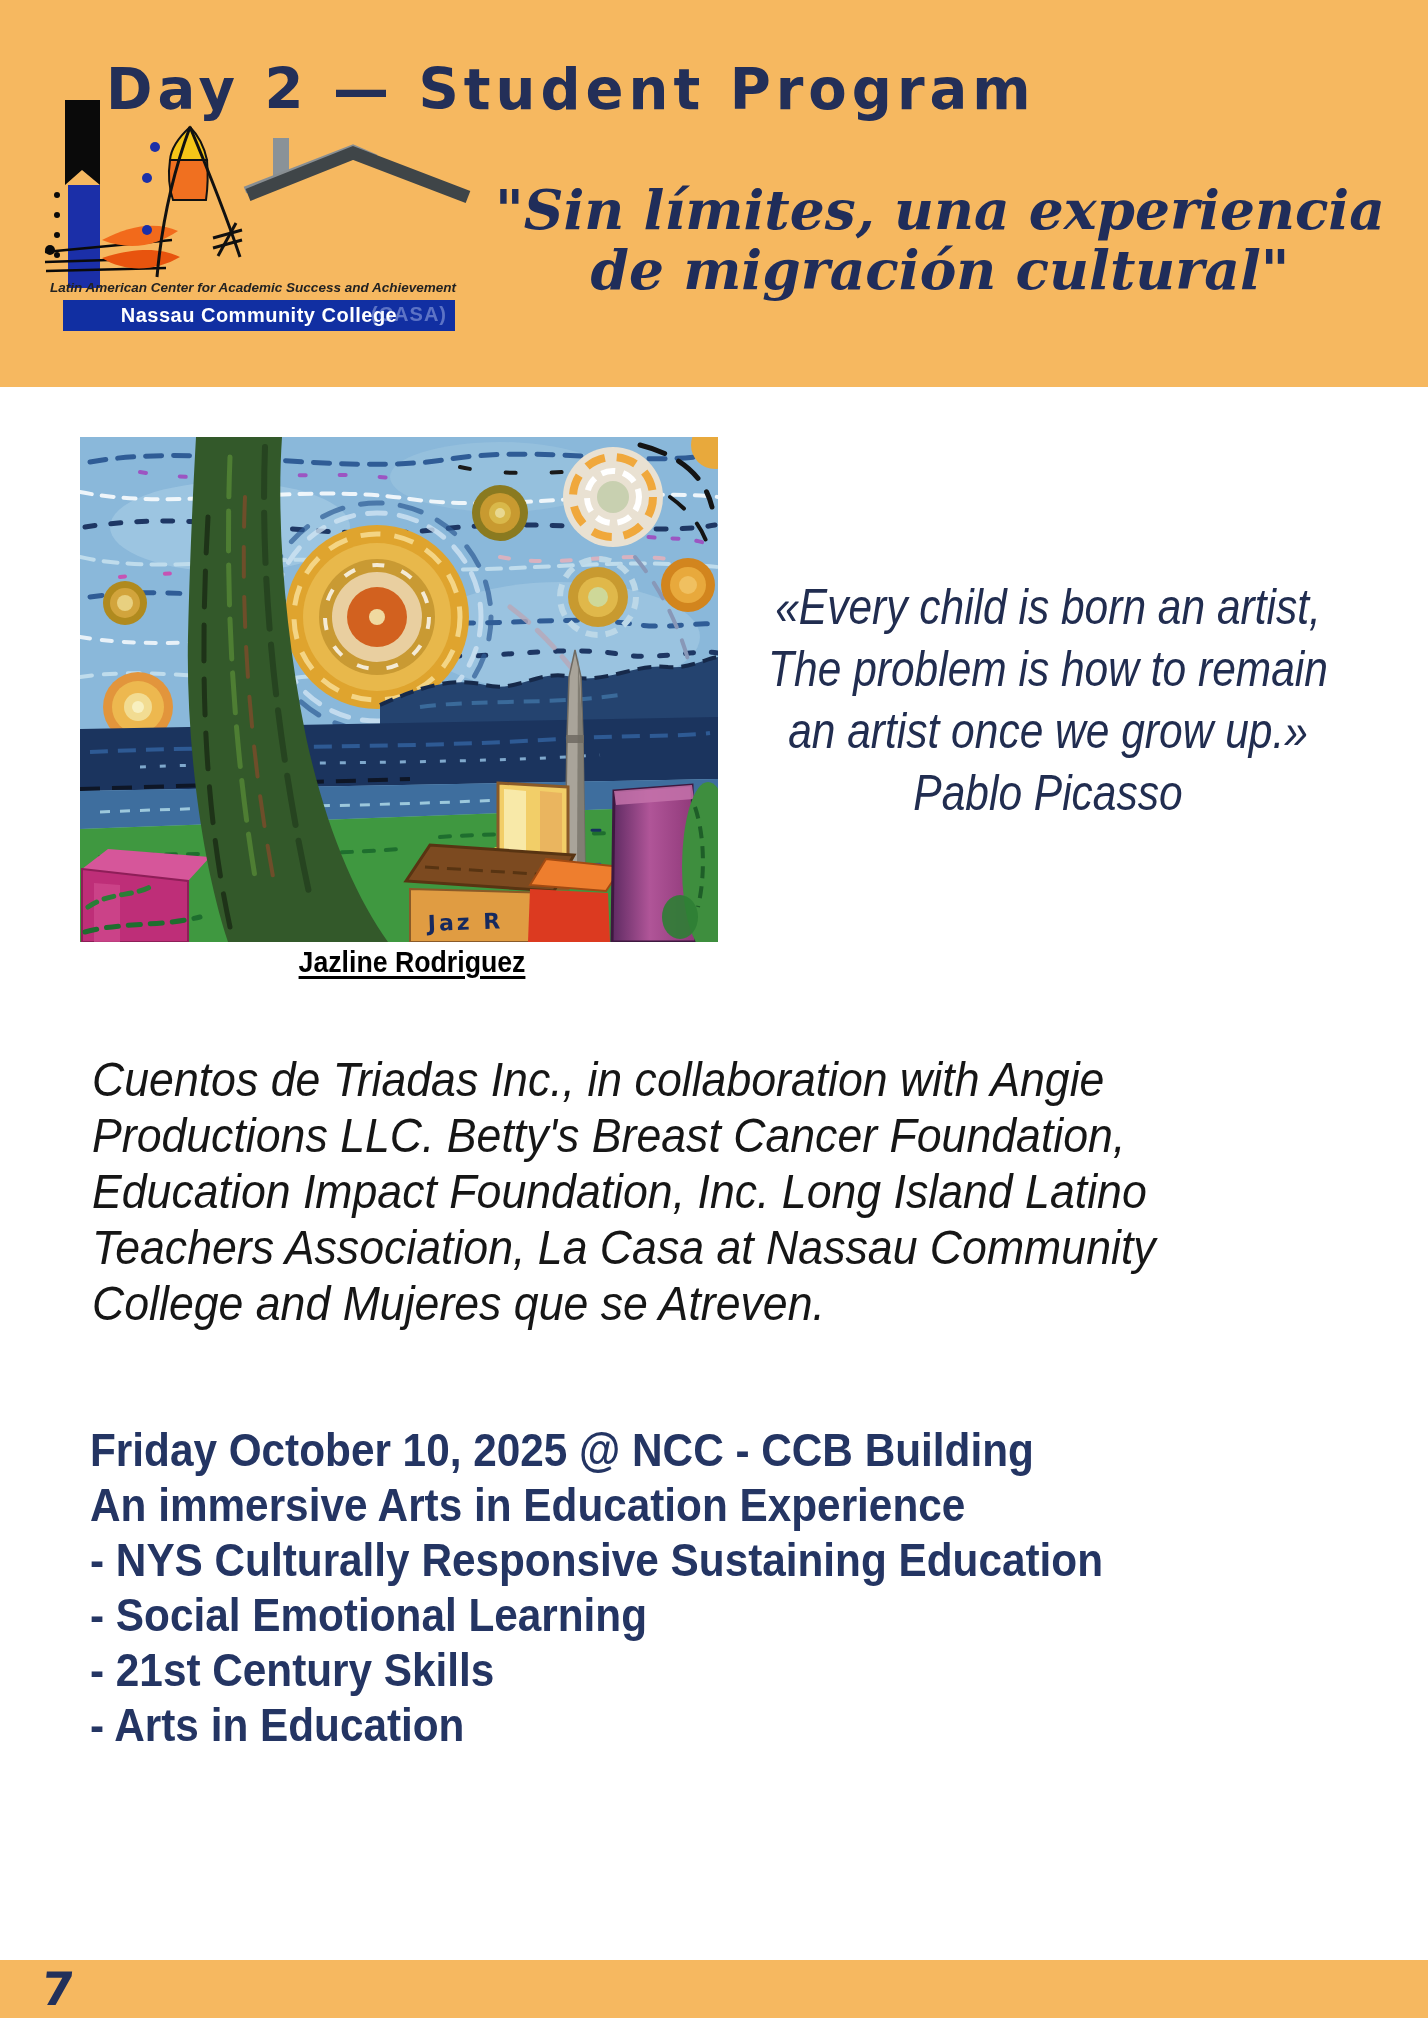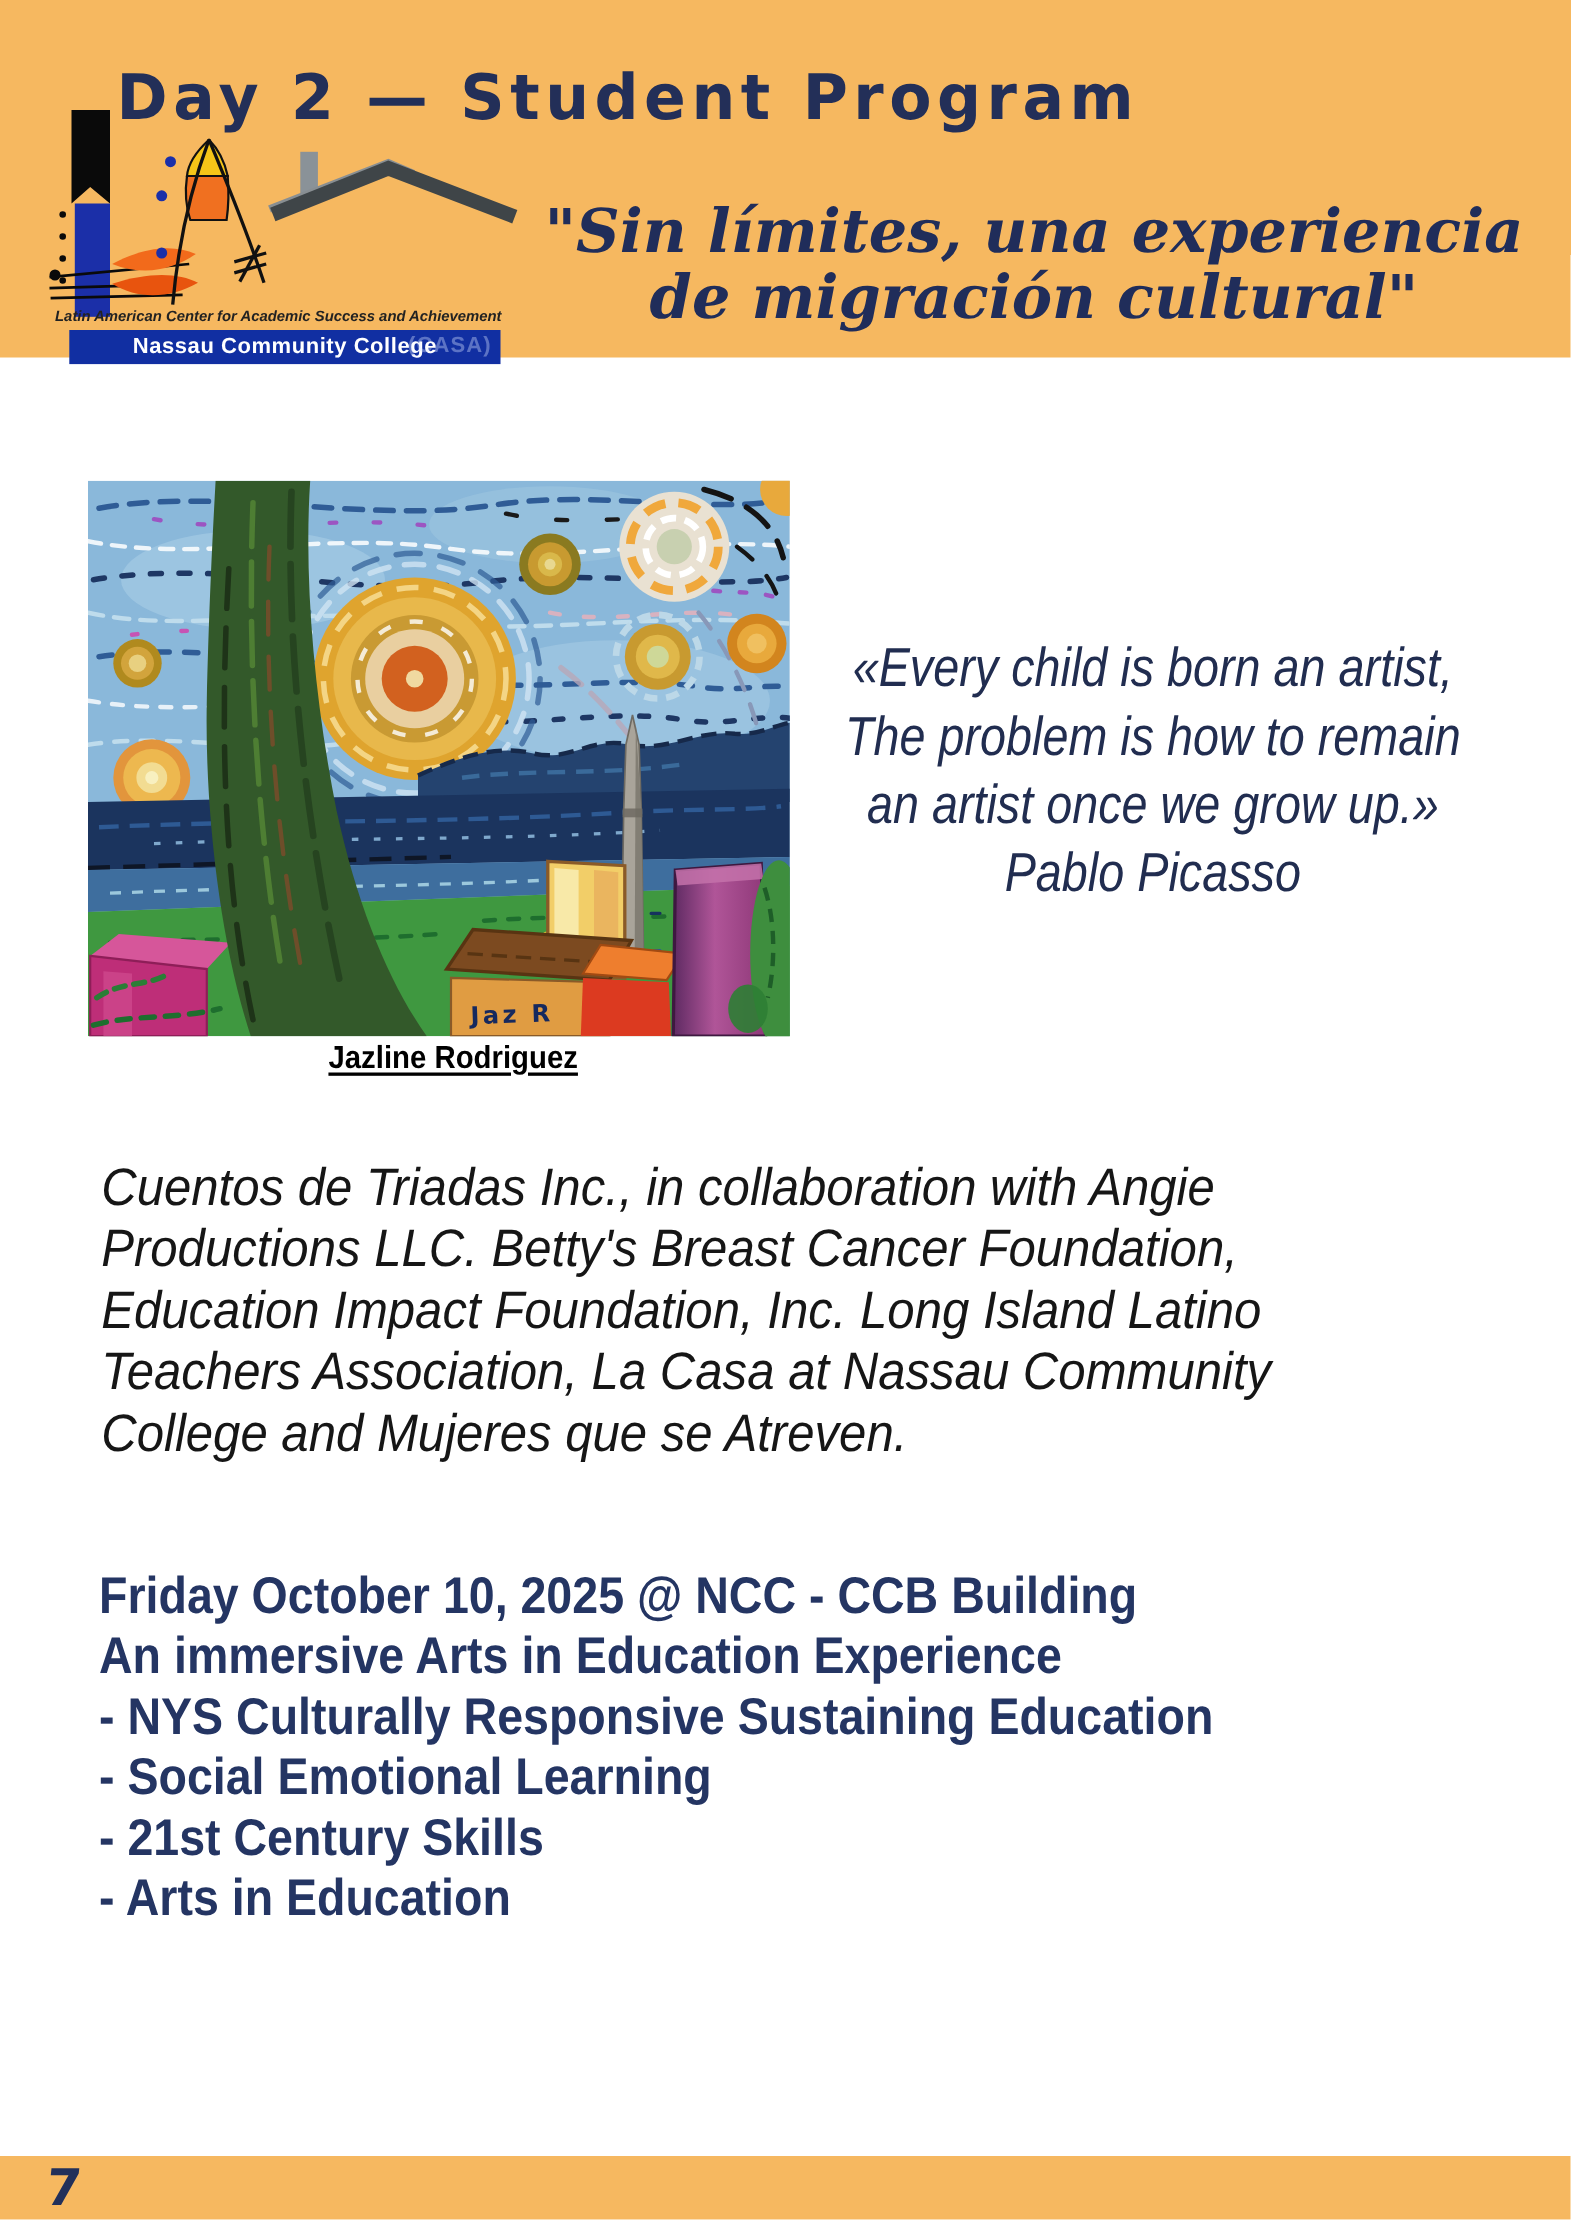--- a/index.html
+++ b/index.html
@@ -1,20 +1,20 @@
 <!DOCTYPE html>
 <html><head>
 <meta charset="utf-8">
 <style>
   html,body{margin:0;padding:0;background:#ffffff;}
   .page{position:relative;width:1428px;height:2018px;background:#ffffff;overflow:hidden;
         font-family:"Liberation Sans",sans-serif;}
   
   .band{position:absolute;left:0;width:1428px;background:#F6B860;}
-  .band.top{top:0;height:325px;}
+  .band.top{top:0;height:387px;}
   .band.bottom{top:1960px;height:58px;}
   .program-title{position:absolute;left:106px;top:56px;font-family:"DejaVu Sans",sans-serif;
         font-weight:900;font-size:56px;letter-spacing:5px;color:#232F58;white-space:nowrap;
         transform:scaleY(1.02);transform-origin:0 0;}
   .logo-art{position:absolute;left:40px;top:90px;}
   .logo-wordmark{position:absolute;left:230px;top:208px;font-family:"DejaVu Serif",serif;
         font-weight:700;font-size:78px;letter-spacing:2px;color:#0E0E0E;line-height:1;}
   .logo-subtitle{position:absolute;left:40px;top:280px;width:426px;text-align:center;
         font-style:italic;font-weight:600;font-size:13.5px;color:#222;}
   .nassau-bar{position:absolute;left:63px;top:300px;width:392px;height:31px;background:#112FA2;

